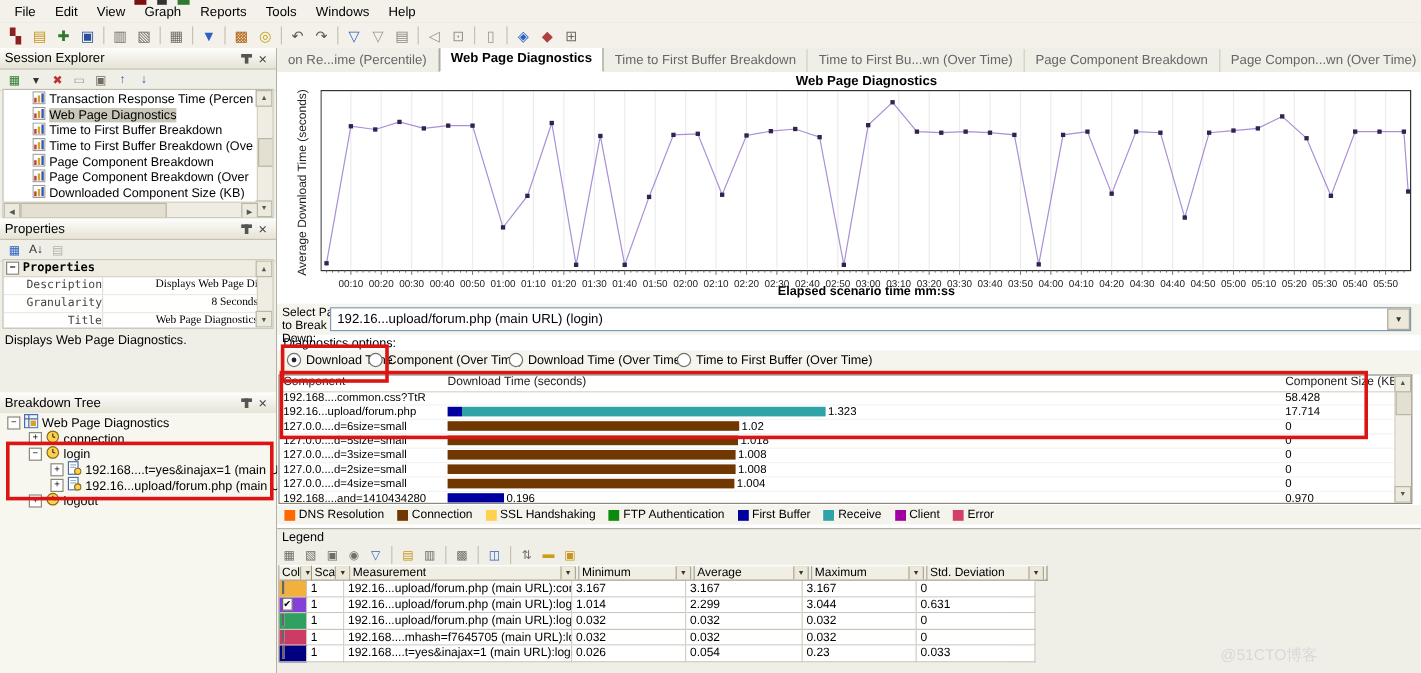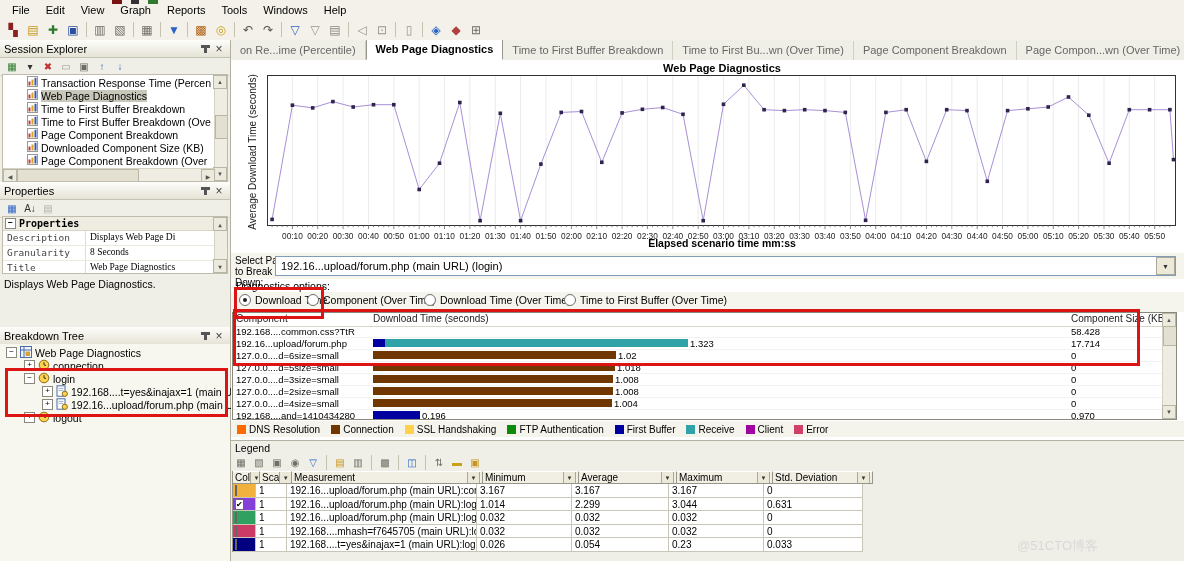--- a/index.html
+++ b/index.html
@@ -250,30 +250,30 @@
                 </svg></span>
               <span class="lbl">Page Component Breakdown</span>
             </div>
             <div class="tree-row">
               <span><svg width="11" height="11" viewBox="0 0 11 11">
                   <rect x="0.5" y="0.5" width="10" height="10" fill="#fff" stroke="#999"></rect>
                   <rect x="1.5" y="5.5" width="2" height="4" fill="#c04030"></rect>
                   <rect x="4.5" y="3.5" width="2" height="6" fill="#d8a427"></rect>
                   <rect x="7.5" y="1.8" width="2" height="7.7" fill="#3a58ae"></rect>
                 </svg></span>
-              <span class="lbl">Downloaded Component Size (KB)</span>
+              <span class="lbl">Page Component Breakdown (Over</span>
             </div>
             <div class="tree-row">
               <span><svg width="11" height="11" viewBox="0 0 11 11">
                   <rect x="0.5" y="0.5" width="10" height="10" fill="#fff" stroke="#999"></rect>
                   <rect x="1.5" y="5.5" width="2" height="4" fill="#c04030"></rect>
                   <rect x="4.5" y="3.5" width="2" height="6" fill="#d8a427"></rect>
                   <rect x="7.5" y="1.8" width="2" height="7.7" fill="#3a58ae"></rect>
                 </svg></span>
-              <span class="lbl">Page Component Breakdown (Over</span>
+              <span class="lbl">Downloaded Component Size (KB)</span>
             </div>
           </div>
         <div class="vscroll">
           <span class="sbtn sb-up" style="top:0;right:0;"></span>
           <span class="sthumb" style="top:40px;left:0;width:11px;height:22px;"></span>
           <span class="sbtn sb-dn" style="bottom:0;right:0;"></span>
         </div>
         <div class="hscroll">
           <span class="sbtn sb-lf" style="left:0;top:0;"></span>
           <span class="sthumb" style="left:14px;top:0;width:120px;height:11px;"></span>
@@ -294,21 +294,21 @@
       <div class="mini-tb" id="pr-toolbar">
           <span class="mini-ico" style="color: rgb(43, 99, 196);">▦</span>
           <span class="mini-ico" style="color: rgb(51, 51, 51);">A↓</span>
           <span class="mini-ico" style="color: rgb(181, 178, 166);">▤</span>
         </div>
       <div class="pgrid">
         <div class="pg-group">
           <span class="pg-box"></span>
           <span style="font-family:'DejaVu Sans Mono',monospace;">Properties</span>
         </div>
-        <div id="pr-rows" style="margin-right:12px;">
+        <div id="pr-rows" style="margin-right:12px;text-align:right;">
             <div class="pg-row">
               <div class="pg-name">Description</div>
               <div class="pg-val">Displays Web Page Di</div>
             </div>
             <div class="pg-row">
               <div class="pg-name">Granularity</div>
               <div class="pg-val">8 Seconds</div>
             </div>
             <div class="pg-row">
               <div class="pg-name">Title</div>

